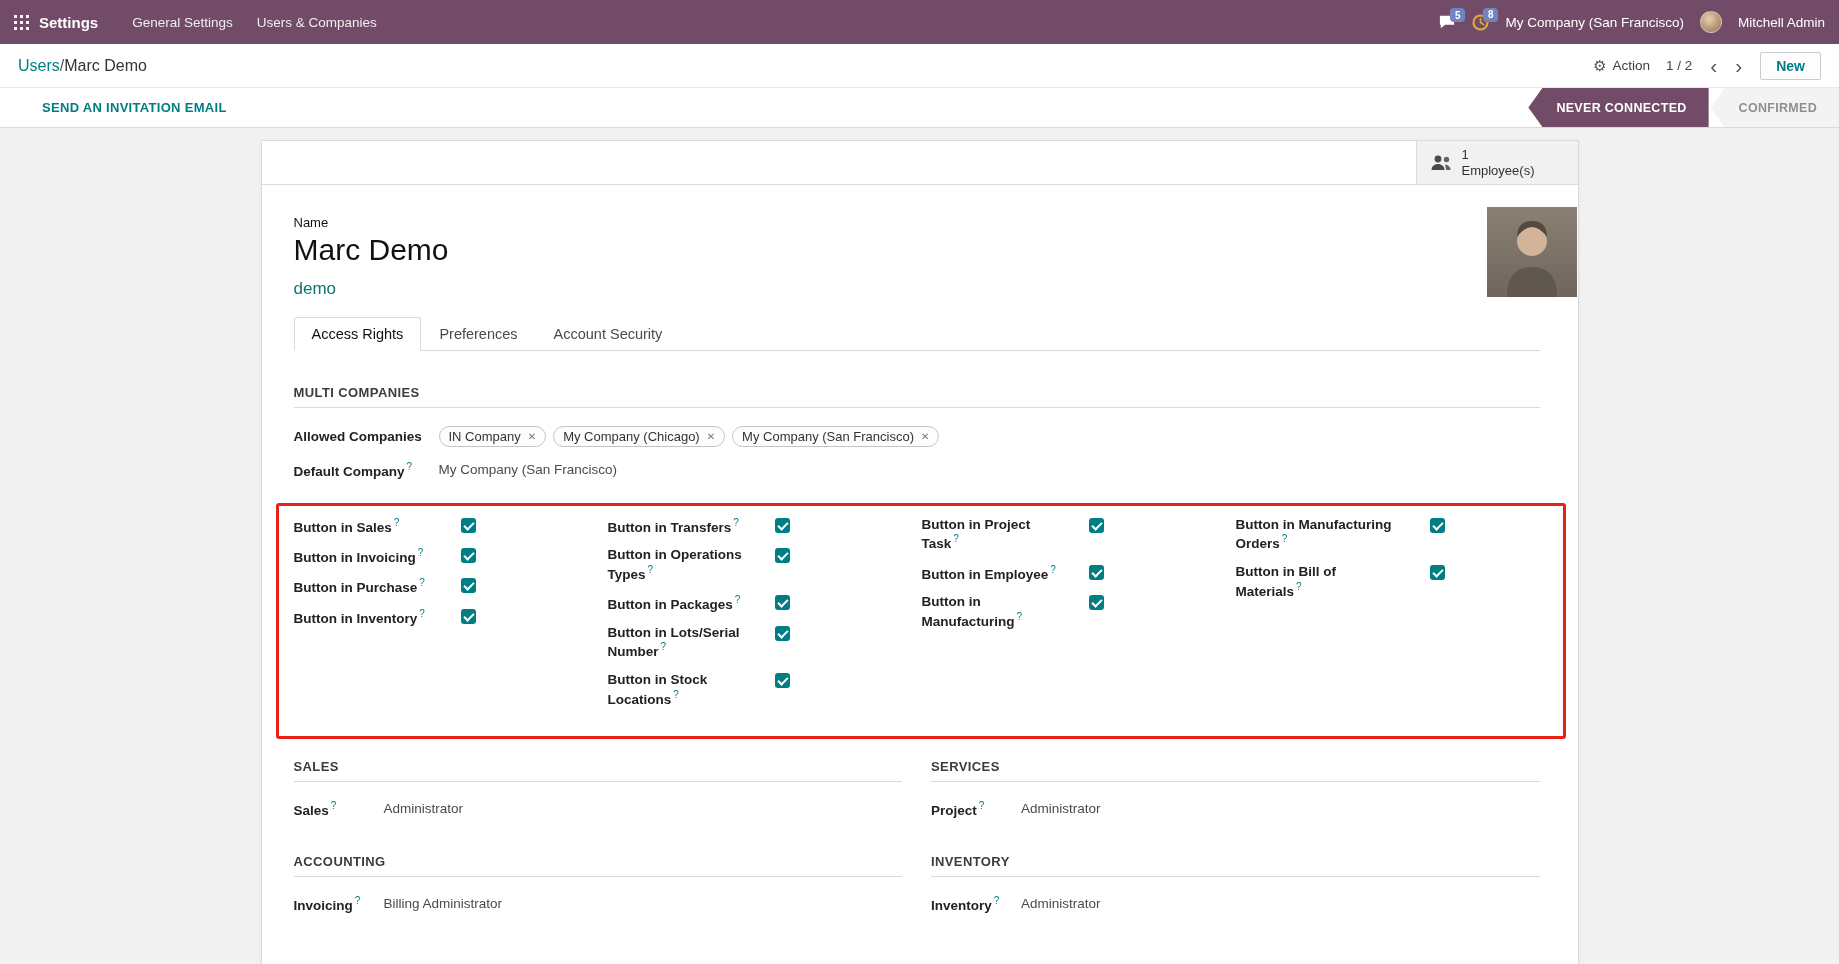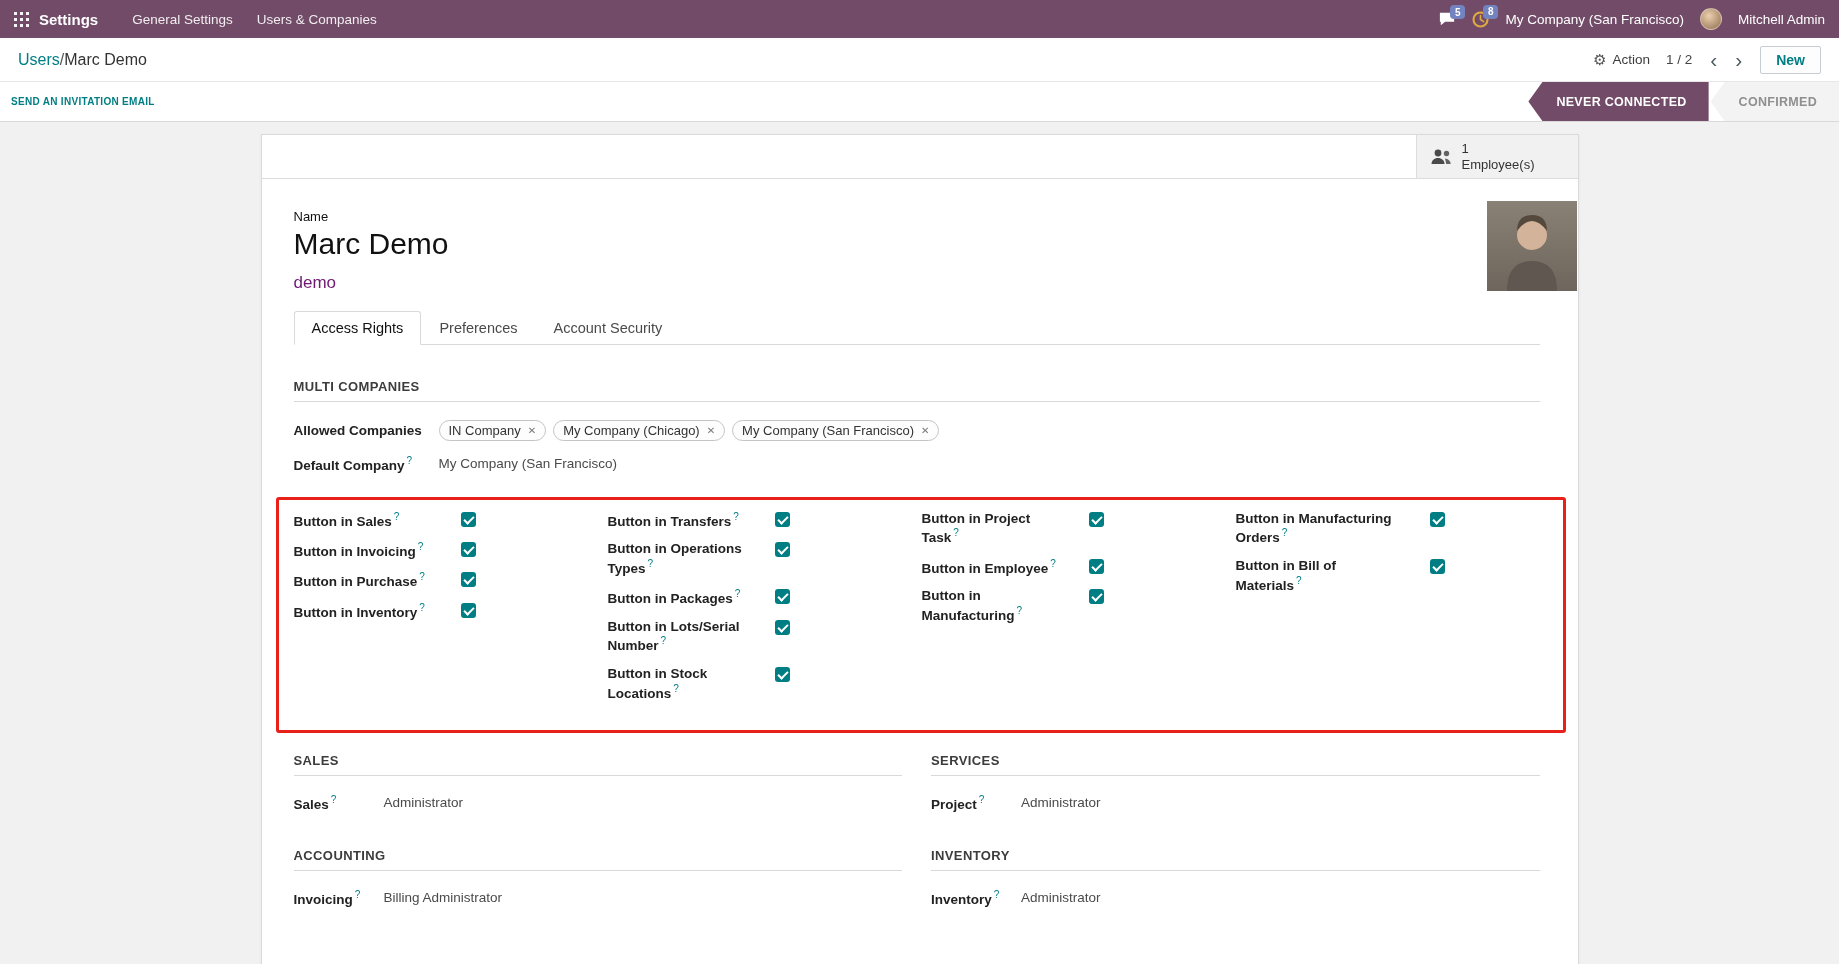--- a/index.html
+++ b/index.html
@@ -5,21 +5,21 @@
   * { box-sizing: border-box; margin: 0; padding: 0; }
   html,body { width:1839px; height:964px; overflow:hidden; }
   body {
     font-family: "Liberation Sans", sans-serif;
     font-size: 14px; color: #212529; background: #f1f1f1;
   }
   .clickable { cursor: pointer; }
 
   
   .topbar {
-    height: 38px; background: #714B67; display: flex; align-items: center;
+    height: 44px; background: #714B67; display: flex; align-items: center;
     padding: 0 14px; color: #fff;
   }
   .topbar-left { display: flex; align-items: center; gap: 10px; }
   .apps-btn { display:flex; align-items:center; }
   .app-name { font-weight: bold; font-size: 15px; }
   .topbar-menu { display: flex; align-items: center; gap: 24px; margin-left: 24px; }
   .topbar-menu a { color: rgba(255,255,255,.9); font-size: 13.5px; text-decoration: none; }
   .topbar-right { margin-left: auto; display: flex; align-items: center; gap: 16px; }
   .icon-wrap { position: relative; display: flex; align-items: center; }
   .nav-badge {
@@ -54,22 +54,22 @@
     background: #fdfdfd; border: 1px solid #c6cdd4; border-radius: 2px;
     color: #017E84; font-size: 14px; font-weight: 600; padding: 5px 15px; cursor: pointer;
   }
 
   
   .status-bar {
     height: 40px; background: #fff; border-bottom: 1px solid #d9d9d9;
     display: flex; align-items: stretch; justify-content: space-between;
   }
   .invite-btn {
-    background: none; border: none; color: #017E84; font-size: 10px; font-weight: 700;
-    letter-spacing: .3px; padding: 0 11px; cursor: pointer;
+    background: none; border: none; color: #017E84; font-size: 13px; font-weight: 700;
+    letter-spacing: .3px; padding: 0 42px; cursor: pointer;
   }
   .ribbon { display: flex; align-items: stretch; }
   .state {
     display: flex; align-items: center; font-size: 12.5px; font-weight: 700;
     letter-spacing: .3px; cursor: pointer;
   }
   .state.active {
     background: #714B67; color: #fff; padding: 0 22px 0 28px;
     clip-path: polygon(0 50%, 14px 0, 100% 0, 100% 100%, 14px 100%);
   }
@@ -93,21 +93,21 @@
   }
   .stat-text { display: flex; flex-direction: column; font-size: 13px; color: #333; line-height: 1.2; }
 
   .sheet-body { padding: 30px 38px 40px 32px; position: relative; }
   .avatar-photo { position: absolute; top: 22px; right: 1px; width: 90px; height: 90px; }
 
   .name-label { font-size: 13px; color: #111; margin-bottom: 3px; }
   .name-value { font-size: 30px; font-weight: 400; color: #111; margin-bottom: 12px; }
   .field-label-inline { font-size: 13.5px; font-weight: 600; color: #222; }
   .help { font-size: 10px; color: #017E84; vertical-align: super; margin-left: 2px; font-weight: 400; }
-  .email-value { font-size: 17px; color: #701a75; margin-top: 4px; margin-bottom: 16px; cursor: text; }
+  .email-value { font-size: 17px; color: #0f766e; margin-top: 4px; margin-bottom: 16px; cursor: text; }
 
   .tabs { display: flex; border-bottom: 1px solid #d9d9d9; margin-top: 18px; }
   .tab {
     padding: 8px 17px; font-size: 14.5px; color: #4a4a4a; cursor: pointer;
     border: 1px solid transparent; margin-bottom: -1px;
   }
   .tab.active {
     background: #fff; border: 1px solid #d9d9d9; border-bottom-color: #fff;
     border-radius: 3px 3px 0 0; color: #111;
   }

